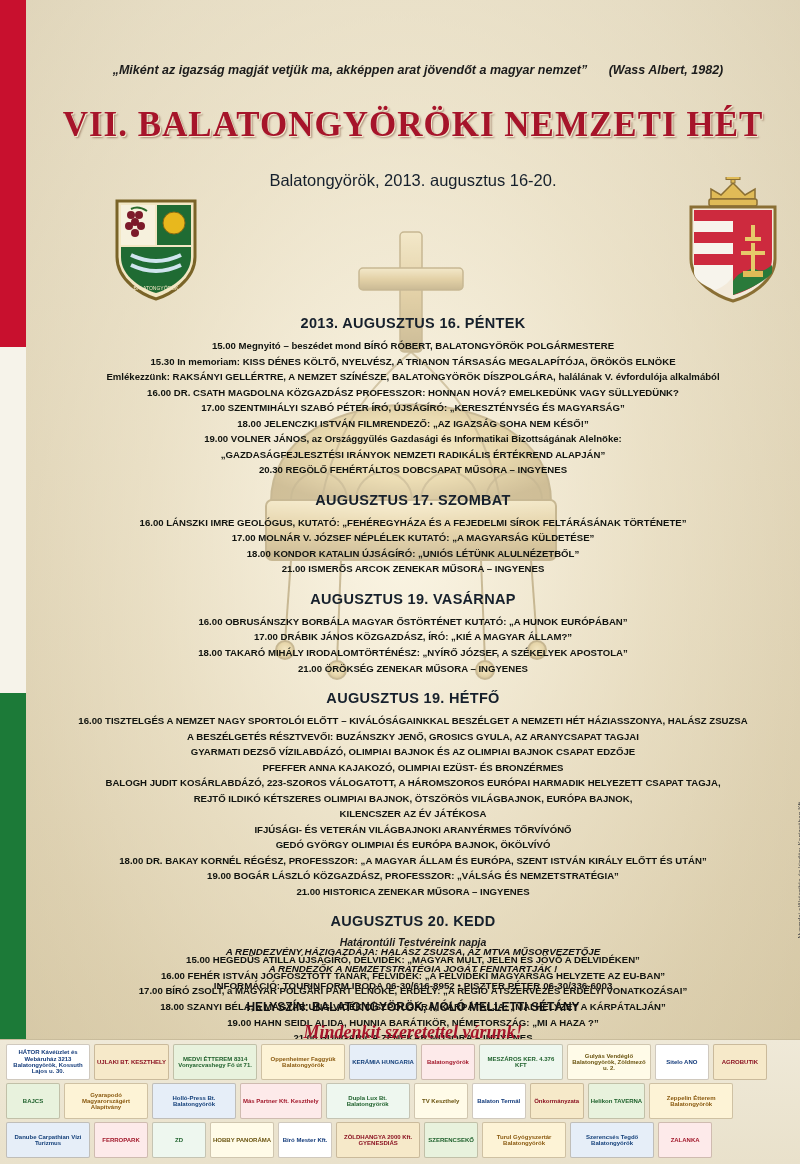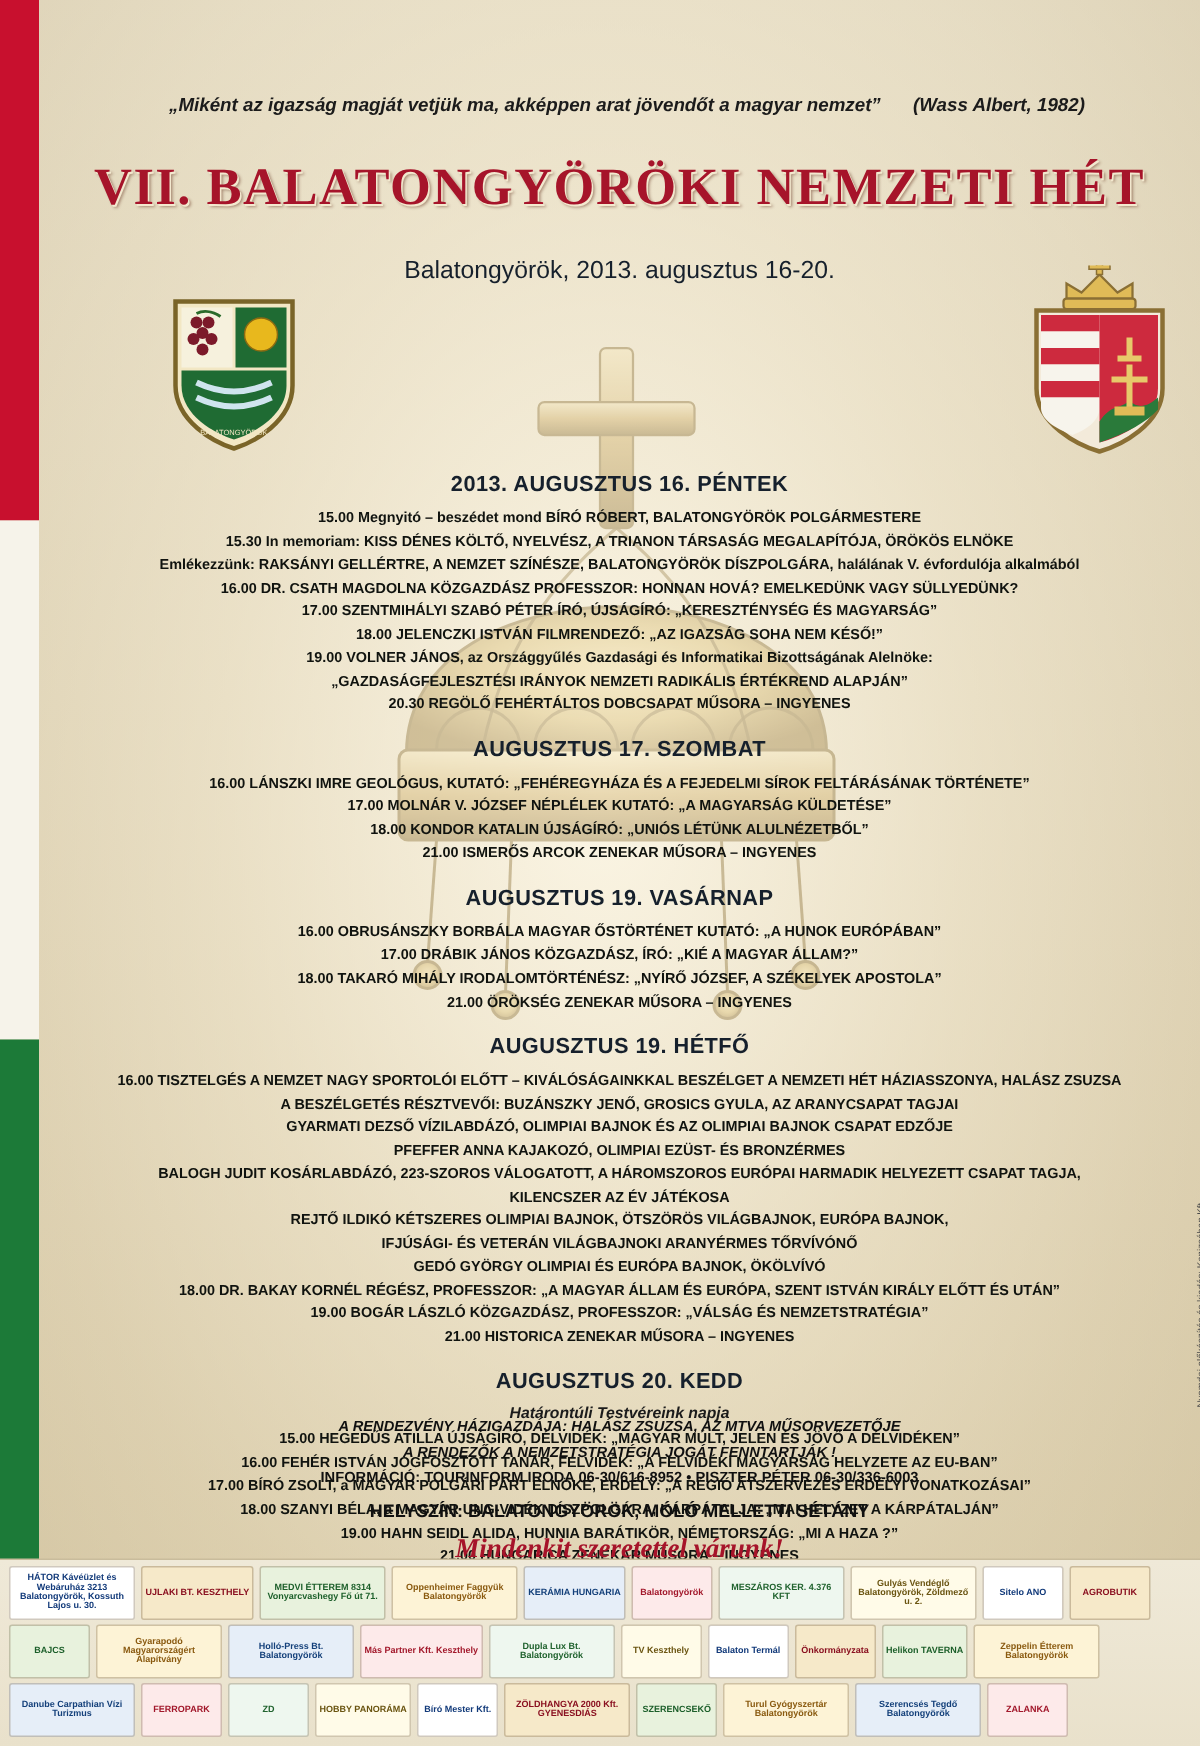--- a/index.html
+++ b/index.html
@@ -275,22 +275,22 @@
       <div class="line">17.00  DRÁBIK JÁNOS KÖZGAZDÁSZ, ÍRÓ: „KIÉ A MAGYAR ÁLLAM?”</div>
       <div class="line">18.00  TAKARÓ MIHÁLY IRODALOMTÖRTÉNÉSZ: „NYÍRŐ JÓZSEF, A SZÉKELYEK APOSTOLA”</div>
       <div class="line free">21.00  ÖRÖKSÉG ZENEKAR MŰSORA – INGYENES</div>
 
       <div class="day-head">AUGUSZTUS 19.  HÉTFŐ</div>
       <div class="line">16.00  TISZTELGÉS A NEMZET NAGY SPORTOLÓI ELŐTT – KIVÁLÓSÁGAINKKAL BESZÉLGET A NEMZETI HÉT HÁZIASSZONYA,  HALÁSZ ZSUZSA</div>
       <div class="line">A BESZÉLGETÉS RÉSZTVEVŐI: BUZÁNSZKY JENŐ, GROSICS GYULA, AZ ARANYCSAPAT TAGJAI</div>
       <div class="line">GYARMATI DEZSŐ VÍZILABDÁZÓ, OLIMPIAI BAJNOK ÉS AZ OLIMPIAI BAJNOK CSAPAT EDZŐJE</div>
       <div class="line">PFEFFER  ANNA  KAJAKOZÓ, OLIMPIAI EZÜST- ÉS BRONZÉRMES</div>
       <div class="line">BALOGH JUDIT KOSÁRLABDÁZÓ, 223-SZOROS VÁLOGATOTT, A HÁROMSZOROS EURÓPAI HARMADIK HELYEZETT CSAPAT TAGJA,</div>
+      <div class="line">REJTŐ ILDIKÓ KÉTSZERES OLIMPIAI BAJNOK, ÖTSZÖRÖS VILÁGBAJNOK, EURÓPA BAJNOK,</div>
       <div class="line">KILENCSZER AZ ÉV JÁTÉKOSA</div>
-      <div class="line">REJTŐ ILDIKÓ KÉTSZERES OLIMPIAI BAJNOK, ÖTSZÖRÖS VILÁGBAJNOK, EURÓPA BAJNOK,</div>
       <div class="line">IFJÚSÁGI- ÉS VETERÁN VILÁGBAJNOKI ARANYÉRMES TŐRVÍVÓNŐ</div>
       <div class="line">GEDÓ  GYÖRGY  OLIMPIAI ÉS EURÓPA BAJNOK, ÖKÖLVÍVÓ</div>
       <div class="line">18.00  DR. BAKAY KORNÉL RÉGÉSZ, PROFESSZOR: „A MAGYAR ÁLLAM ÉS EURÓPA, SZENT ISTVÁN KIRÁLY ELŐTT ÉS UTÁN”</div>
       <div class="line">19.00  BOGÁR LÁSZLÓ KÖZGAZDÁSZ, PROFESSZOR: „VÁLSÁG ÉS NEMZETSTRATÉGIA”</div>
       <div class="line free">21.00  HISTORICA ZENEKAR MŰSORA – INGYENES</div>
 
       <div class="day-head">AUGUSZTUS 20. KEDD</div>
       <div class="subhead">Határontúli Testvéreink napja</div>
       <div class="line">15.00  HEGEDŰS ATILLA ÚJSÁGÍRÓ, DÉLVIDÉK: „MAGYAR MÚLT, JELEN ÉS JÖVŐ A DÉLVIDÉKEN”</div>
       <div class="line">16.00  FEHÉR ISTVÁN JOGFOSZTOTT TANÁR, FELVIDÉK: „A FELVIDÉKI MAGYARSÁG HELYZETE AZ EU-BAN”</div>

